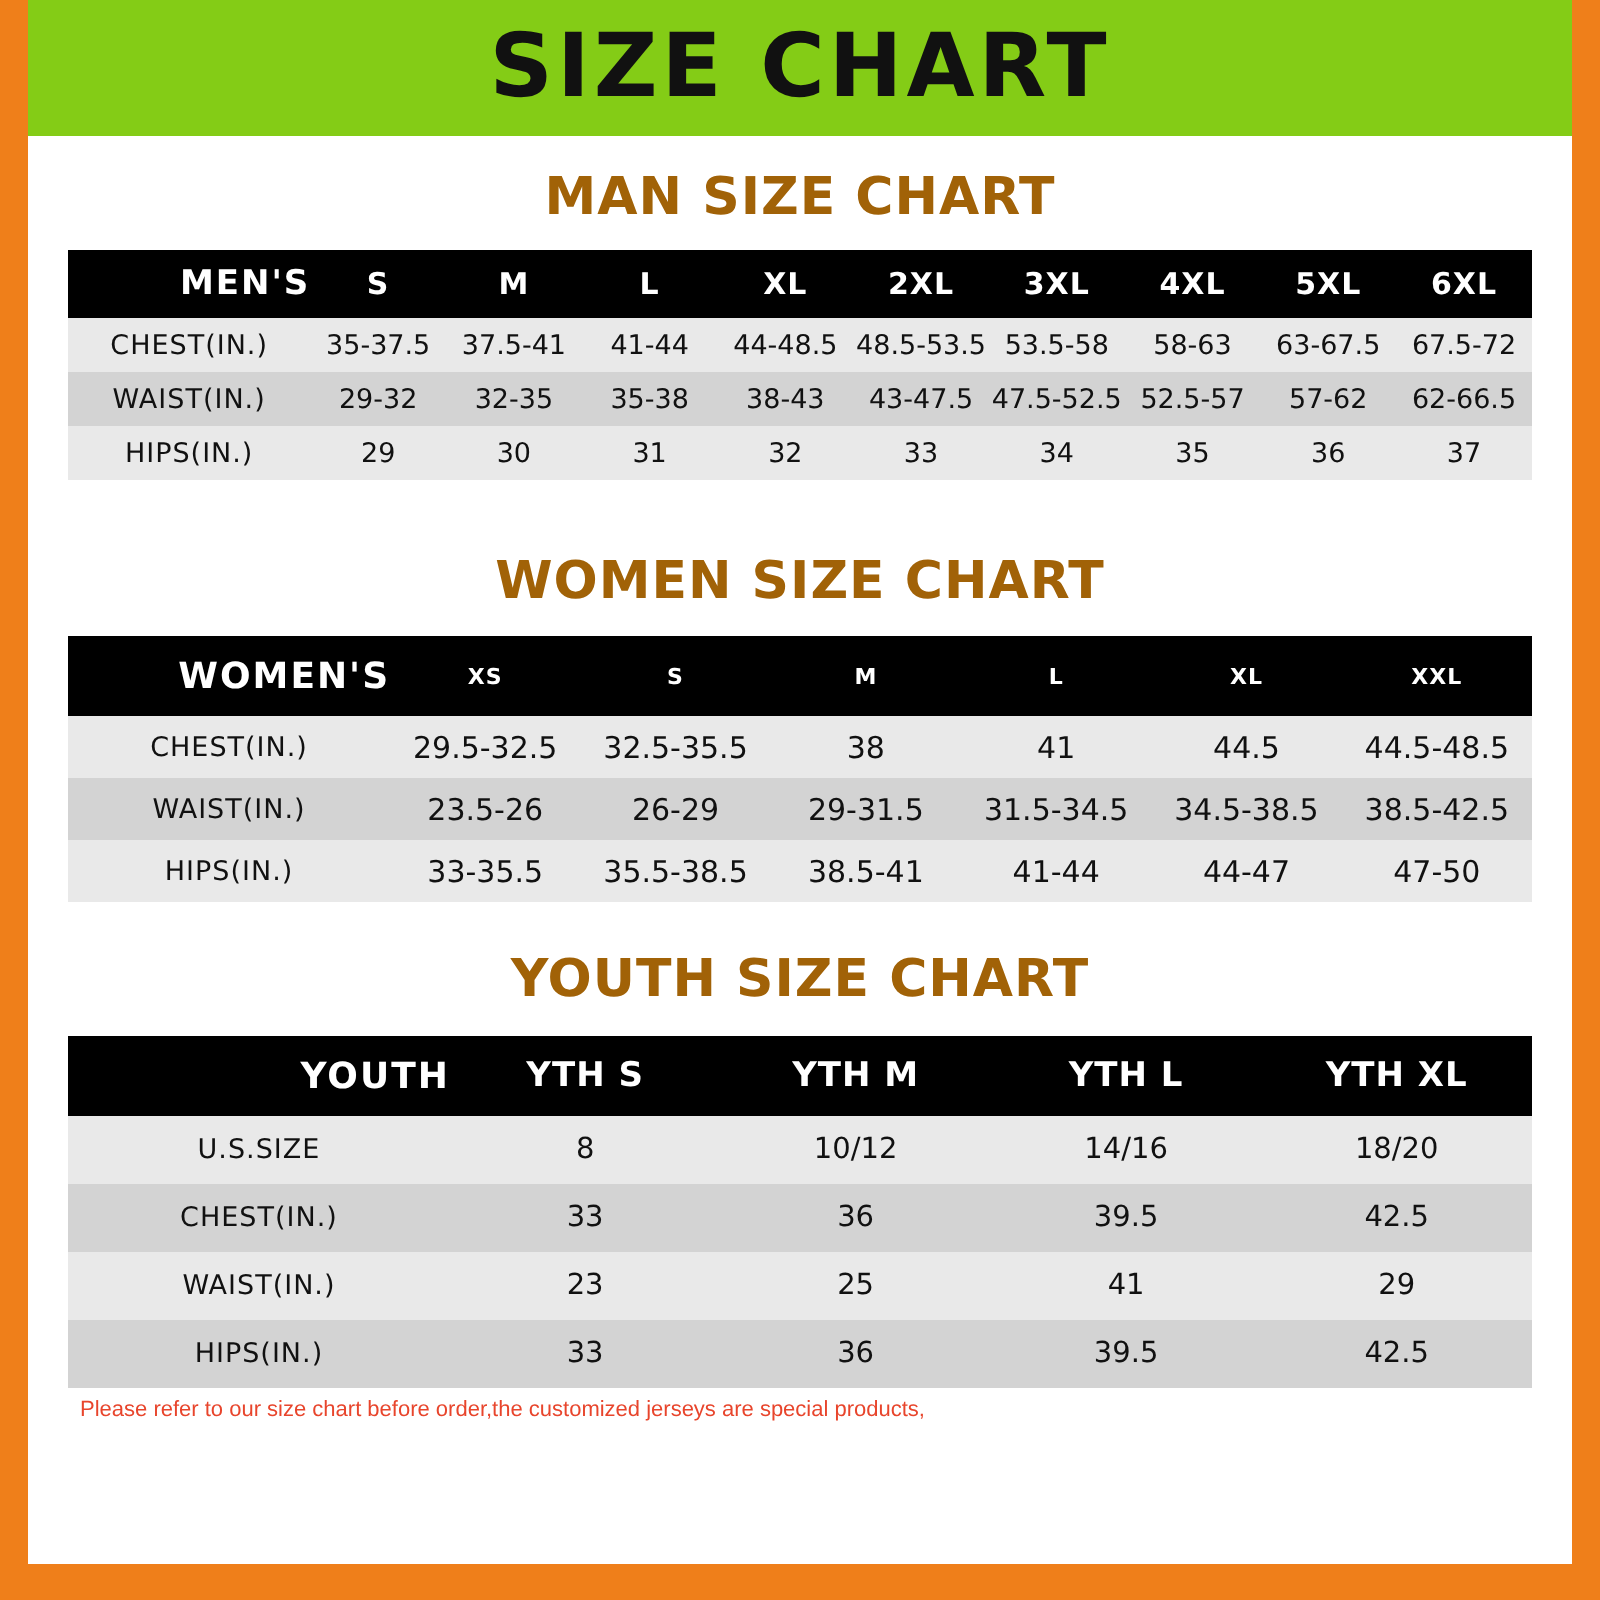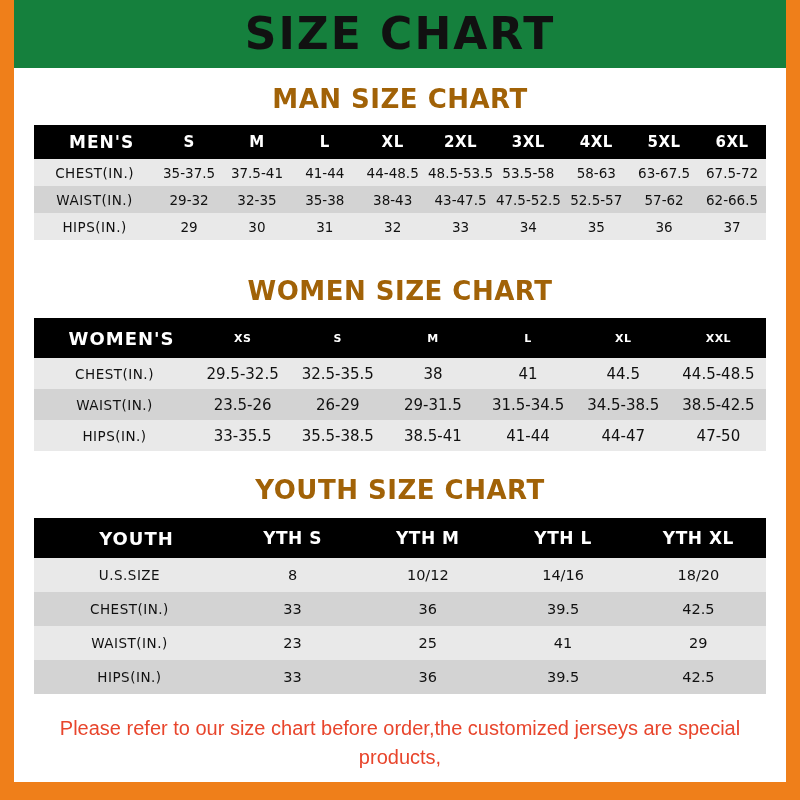--- a/index.html
+++ b/index.html
@@ -11,21 +11,21 @@
   }
   .page {
     width: 800px; height: 800px;
     position: relative;
     background: #ffffff;
     border-left: 14px solid #ef7f1a;
     border-right: 14px solid #ef7f1a;
     overflow: hidden;
   }
   .banner {
-    background: #15803d;
+    background: #84cc16;
     height: 68px;
     display: flex;
     align-items: center;
     justify-content: center;
     margin: 0 -14px;
   }
   .banner-title {
     font-family: "DejaVu Sans", sans-serif;
     font-weight: bold;
     font-size: 44px;
@@ -64,21 +64,21 @@
     background: #000000;
   }
   table.chart thead th {
     color: #ffffff;
     font-weight: bold;
     height: 34px;
     font-size: 15px;
     letter-spacing: 0.5px;
   }
   table.chart thead th.rowlabel {
-    text-align: center;
+    text-align: right;
     padding-left: 14px;
     font-size: 17px;
     letter-spacing: 1px;
   }
   table.chart tbody tr td {
     height: 27px;
     font-size: 13.5px;
   }
   table.chart tbody tr.light { background: #e9e9e9; }
   table.chart tbody tr.dark  { background: #d3d3d3; }
@@ -90,25 +90,24 @@
   
   table.women thead th { height: 40px; font-size: 11px; }
   table.women thead th.rowlabel { font-size: 18px; }
   table.women tbody tr td { height: 31px; font-size: 15px; }
   
   table.youth thead th { height: 40px; font-size: 17px; }
   table.youth thead th.rowlabel { font-size: 18px; }
   table.youth tbody tr td { height: 34px; font-size: 14.5px; }
 
   .footer-note {
-    margin-top: 20px;
-    text-align: center;
+    margin-top: 4px;
     color: #e8452c;
     font-family: "Liberation Sans", sans-serif;
-    font-size: 20px;
+    font-size: 11px;
     line-height: 1.45;
     padding: 0 6px;
   }
   .bottom-bar {
     position: absolute;
     left: -14px; right: -14px; bottom: 0;
     height: 18px;
     background: #ef7f1a;
   }
 </style>

